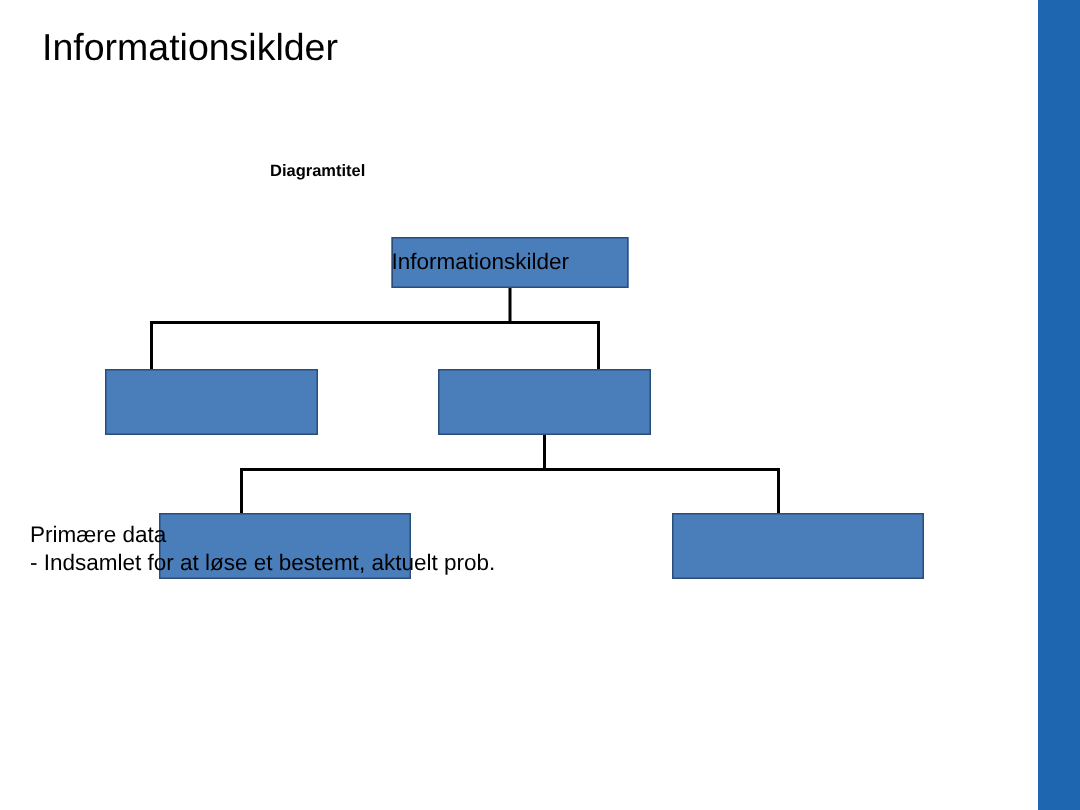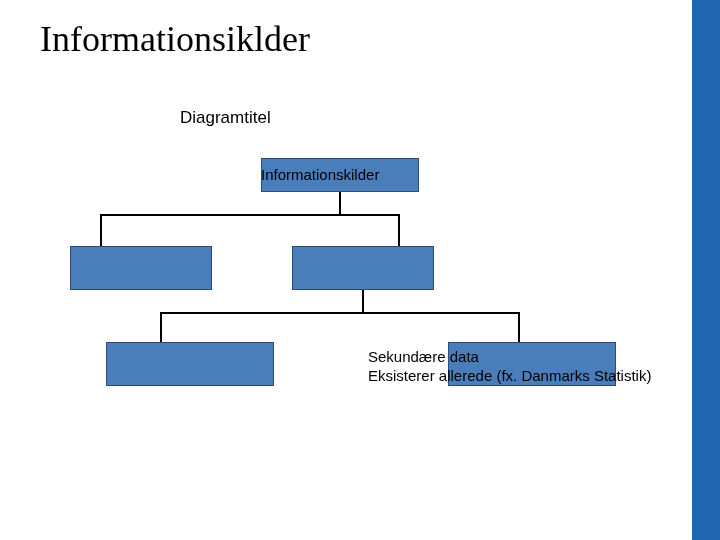--- a/index.html
+++ b/index.html
@@ -1,18 +1,18 @@
 <!DOCTYPE html>
 <html><head>
 <meta charset="utf-8">
 <style>
   html,body{margin:0;padding:0;width:720px;height:540px;background:#fff;font-family:Arial,Helvetica,sans-serif;color:#000;overflow:hidden}
   .slide{position:relative;width:720px;height:540px}
-  .title{position:absolute;left:40px;top:18px;font-family:Liberation Serif, serif;font-size:36px}
-  .diagram-title{position:absolute;left:180px;top:108px;font-size:17px;font-weight:normal}
+  .title{position:absolute;left:28px;top:18px;font-family:Liberation Sans, sans-serif;font-size:25px}
+  .diagram-title{position:absolute;left:180px;top:108px;font-size:11px;font-weight:bold}
   .box{position:absolute;background:#4a7ebb;border:1px solid #2a4d7a;box-sizing:border-box}
   .label{position:absolute;font-size:15px;text-align:left;line-height:1.25;white-space:pre}
   .conn{position:absolute;background:#000}
   .sidebar{position:absolute;right:0;top:0;width:28px;height:540px;background:#1f66b0}
 </style>
 </head>
 <body>
 
 <div class="slide">
   <div class="title">Informationsiklder</div>
@@ -29,19 +29,19 @@
   <div class="box" style="left:70px;top:246px;width:142px;height:44px"></div>
 
   <div class="box" style="left:292px;top:246px;width:142px;height:44px"></div>
 
   <div class="conn" style="left:362px;top:290px;width:2px;height:22px"></div>
   <div class="conn" style="left:160px;top:312px;width:360px;height:2px"></div>
   <div class="conn" style="left:160px;top:312px;width:2px;height:30px"></div>
   <div class="conn" style="left:518px;top:312px;width:2px;height:30px"></div>
 
   <div class="box" style="left:106px;top:342px;width:168px;height:44px"></div>
+  <div class="label" style="left:20px;top:348px;width:340px">Primære data
+- Indsamlet for at løse et bestemt, aktuelt prob.</div>
 
   <div class="box" style="left:448px;top:342px;width:168px;height:44px"></div>
-  <div class="label" style="left:368px;top:348px;width:330px">Sekundære data
-Eksisterer allerede (fx. Danmarks Statistik)</div>
 
   <div class="sidebar"></div>
 </div>
 
 </body></html>

